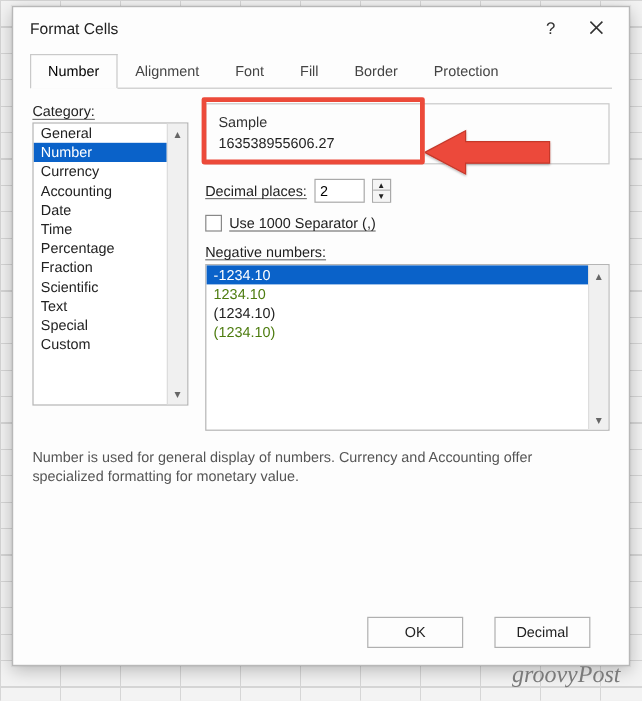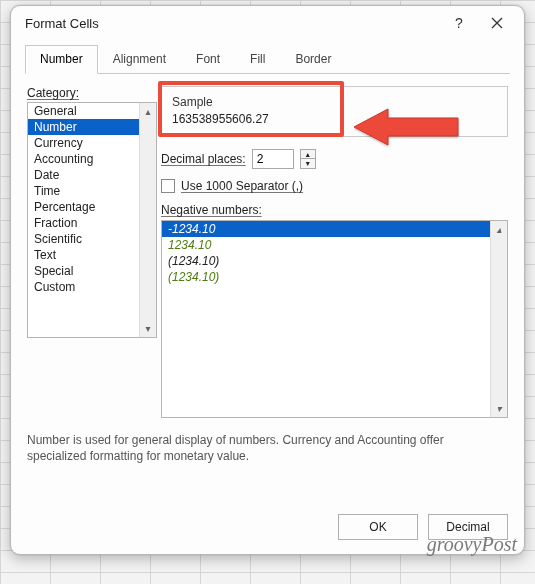--- a/index.html
+++ b/index.html
@@ -21,21 +21,21 @@
       repeating-linear-gradient(to bottom, #d6d6d6 0 1px, transparent 1px 22px),
       #f3f3f3;
   }
   .dialog {
     position: absolute;
     left: 10px; top: 5px;
     width: 515px; height: 550px;
     background: #fdfdfd;
     border: 1px solid #b8b8b8;
     box-shadow: 0 4px 14px rgba(0,0,0,0.25), 0 0 0 1px rgba(0,0,0,0.05);
-    border-radius: 10px;
+    border-radius: 0;
     display: flex; flex-direction: column;
   }
   .titlebar {
     display: flex; align-items: center;
     height: 34px;
     padding: 0 8px 0 14px;
   }
   .titlebar .title { flex: 1; font-size: 13px; }
   .titlebar .ctrl {
     width: 38px; height: 34px;
@@ -62,21 +62,21 @@
     border-bottom: 1px solid #fdfdfd;
     background: #fdfdfd;
     color: #000;
   }
   .body {
     flex: 1;
     padding: 12px 16px 8px 16px;
     display: flex; flex-direction: column;
     position: relative;
   }
-  .row { display: flex; gap: 4px; }
+  .row { display: flex; gap: 14px; }
   .col-cat { width: 130px; display:flex; flex-direction:column; }
   .col-main { flex: 1; display:flex; flex-direction:column; }
   .label { margin-bottom: 2px; color:#222; }
   .underline { text-decoration: underline; text-decoration-color: #777; text-underline-offset: 2px; }
   .listbox {
     border: 1px solid #b5b5b5;
     background: #fff;
     font-size: 12px;
     overflow: hidden;
     position: relative;
@@ -123,42 +123,42 @@
     padding: 1px 4px; font-size:12px;
     background:#fff;
   }
   .spinner {
     display:flex; flex-direction:column;
     border:1px solid #a9a9a9; width:16px;
   }
   .spinner div { height:9px; display:flex; align-items:center; justify-content:center; font-size:8px; background:#f5f5f5; }
   .spinner div:first-child { border-bottom:1px solid #a9a9a9; }
   .checkbox { width:14px; height:14px; border:1px solid #888; background:#fff; display:inline-block; }
-  .negbox { height: 198px; margin-top:3px;font-style:italic; }
+  .negbox { height: 139px; margin-top:3px; }
   .neg-item { padding:1px 6px; }
   .neg-red { color:#4d7c0f; }
   .desc {
     margin-top: 14px;
     color:#555;
     line-height:1.35;
     max-width: 470px;
   }
   .footer {
-    display:flex; justify-content:flex-end; gap:10px;
-    padding: 10px 16px 14px 0;
+    display:flex; justify-content:flex-end; gap:26px;
+    padding: 10px 32px 14px 0;
   }
   .btn {
     min-width: 80px; height:26px;
     background:#fdfdfd;
     border:1px solid #b0b0b0;
     display:flex; align-items:center; justify-content:center;
     font-size:12px;
   }
   .watermark {
-    position:absolute; right:18px; bottom:28px;
+    position:absolute; right:18px; bottom:10px;
     font-family: Georgia, serif; font-style: italic;
     color:#7a7a7a; font-size:20px;
     pointer-events:none;
   }
 </style>
 </head>
 <body>
 
 <div class="grid-bg"></div>
 
@@ -172,20 +172,21 @@
         </svg>
     </div>
   </div>
 
   <div class="tabs">
     <div class="tab active">Number</div>
     <div class="tab">Alignment</div>
     <div class="tab">Font</div>
     <div class="tab">Fill</div>
     <div class="tab">Border</div>
+    <div class="tab">Protection</div>
   </div>
 
   <div class="body">
     <div class="row">
 
       <div class="col-cat">
         <span class="label underline">Category:</span>
         <div class="listbox catbox">
           <div style="margin-right:17px;">
             <div class="item">General</div>

